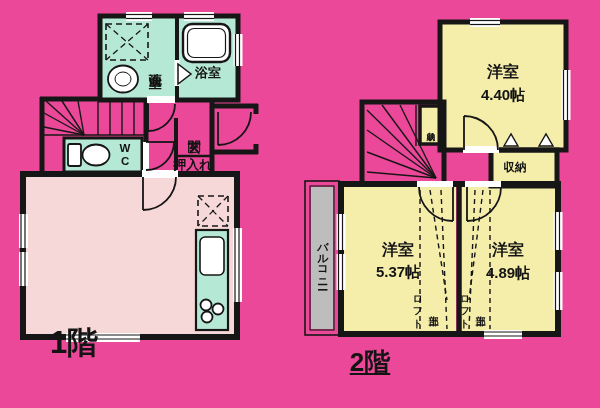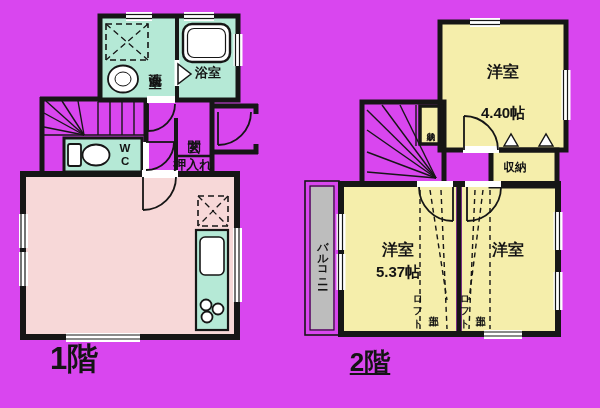--- a/index.html
+++ b/index.html
@@ -1,17 +1,17 @@
 <!DOCTYPE html>
 <html><head>
 <meta charset="utf-8">
 <style>
   html,body { margin:0; padding:0; background:#ffffff; }
   body { width:600px; height:408px; font-family:"Liberation Sans","DejaVu Sans",sans-serif; }
-  .stage { position:relative; width:600px; height:408px; background:#d946ef; overflow:hidden; }
+  .stage { position:relative; width:600px; height:408px; background:#ec4899; overflow:hidden; }
   .fill { position:absolute; z-index:1; }
   svg.lines { position:absolute; left:0; top:0; z-index:2; }
   .txt { position:absolute; z-index:3; color:#141414; font-weight:bold;
          display:flex; align-items:center; justify-content:center;
          text-align:center; line-height:1.05; white-space:nowrap; }
   .v { writing-mode:vertical-rl; text-orientation:upright; letter-spacing:1px; }
 </style>
 </head>
 <body>
 
@@ -200,29 +200,30 @@
         </g>
       </g>
     </g>
   </svg>
 
   <div class="txt v" style="left:146px;top:28px;width:18px;height:72px;font-size:13px;">洗面室</div>
   <div class="txt" style="left:184px;top:64px;width:48px;height:18px;font-size:13px;">浴室</div>
   <div class="txt v" style="left:185px;top:106px;width:18px;height:48px;font-size:13px;">玄関</div>
   <div class="txt v" style="left:117px;top:139px;width:16px;height:32px;font-size:11.5px;">WC</div>
   <div class="txt" style="left:172px;top:158px;width:42px;height:13px;font-size:13px;">押入れ</div>
-  <div class="txt" style="left:32px;top:338px;width:84px;height:42px;font-size:31px;">1階</div>
+  <div class="txt" style="left:32px;top:322px;width:84px;height:42px;font-size:31px;">1階</div>
 
   <div class="txt" style="left:461px;top:62px;width:84px;height:20px;font-size:16px;">洋室</div>
-  <div class="txt" style="left:457px;top:86px;width:92px;height:18px;font-size:15px;margin-top:18px;">4.40帖</div>
+  <div class="txt" style="left:457px;top:86px;width:92px;height:18px;font-size:15px;">4.40帖</div>
   <div class="txt v" style="left:420px;top:107px;width:22px;height:36px;font-size:8.5px;letter-spacing:0;">収納</div>
   <div class="txt" style="left:493px;top:159px;width:44px;height:16px;font-size:11.5px;">収納</div>
   <div class="txt v" style="left:311px;top:206px;width:22px;height:106px;font-size:11px;letter-spacing:0;">バルコニー</div>
   <div class="txt" style="left:348px;top:240px;width:100px;height:20px;font-size:16px;">洋室</div>
   <div class="txt" style="left:344px;top:263px;width:108px;height:18px;font-size:15px;">5.37帖</div>
   <div class="txt v" style="left:410px;top:280px;width:14px;height:52px;font-size:10px;letter-spacing:0;">ロフト</div>
   <div class="txt v" style="left:426px;top:292px;width:14px;height:32px;font-size:10px;letter-spacing:0;">上部</div>
   <div class="txt" style="left:464px;top:240px;width:88px;height:20px;font-size:16px;">洋室</div>
+  <div class="txt" style="left:460px;top:264px;width:96px;height:18px;font-size:15px;">4.89帖</div>
   <div class="txt v" style="left:457px;top:280px;width:14px;height:52px;font-size:10px;letter-spacing:0;">ロフト</div>
   <div class="txt v" style="left:473px;top:292px;width:14px;height:32px;font-size:10px;letter-spacing:0;">上部</div>
   <div class="txt" style="left:326px;top:342px;width:88px;height:42px;font-size:26px;text-decoration:underline;">2階</div>
 
 </div>
 
 </body></html>

